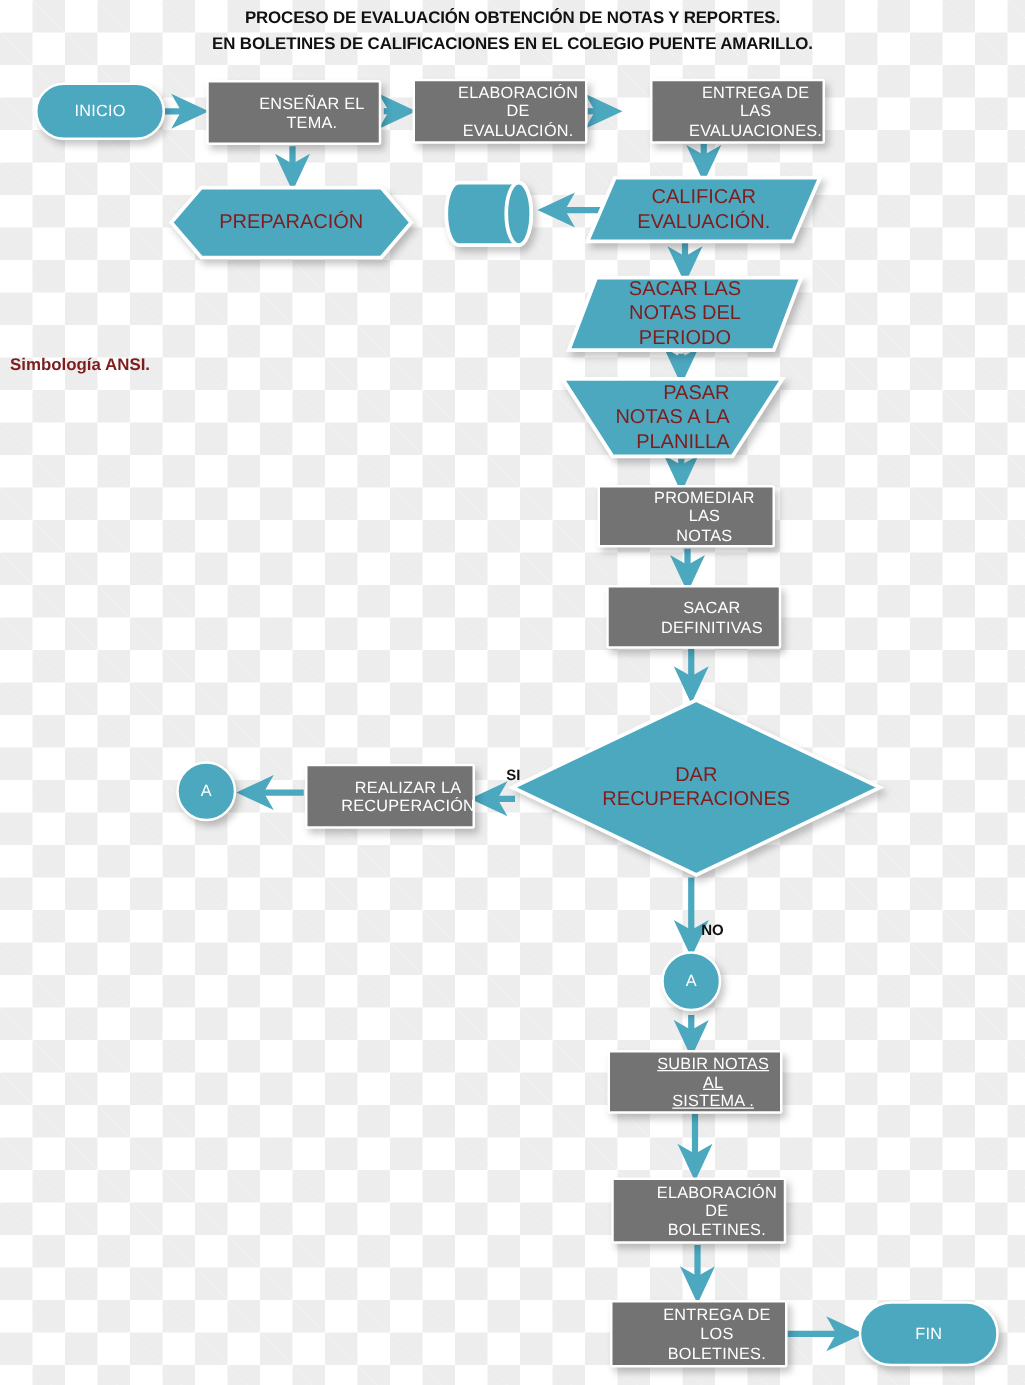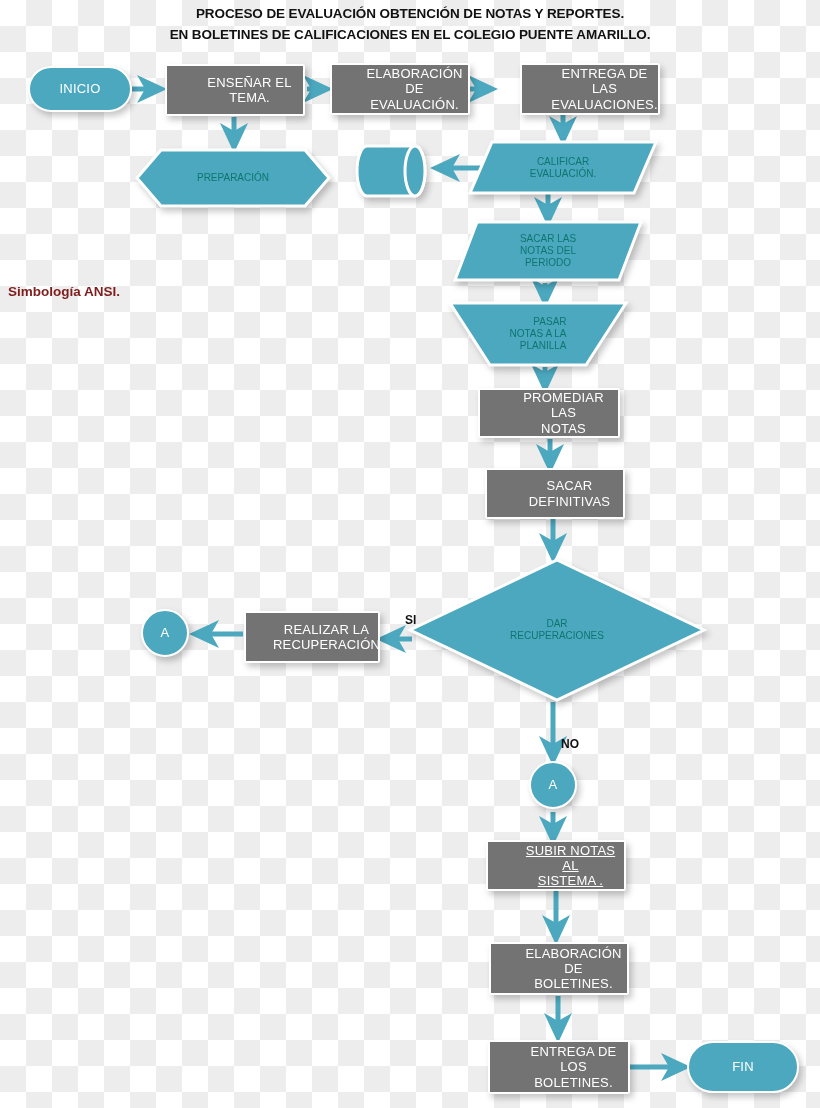--- a/index.html
+++ b/index.html
@@ -79,23 +79,23 @@
   }
   svg.lines{
     position:absolute;left:0;top:0;
     width:820px;height:1108px;
     z-index:2;
     overflow:visible;
   }
   svg.shape{position:absolute;overflow:visible;z-index:3;}
   .shapetext{
     position:absolute;
-    color:#0f766e;
+    color:#7f1d1d;
     display:flex;align-items:center;justify-content:center;
-    text-align:center;font-size:10px;line-height:1.2;
+    text-align:center;font-size:16px;line-height:1.2;
     white-space:pre-line;z-index:4;pointer-events:none;
   }
 </style>
 </head>
 <body>
 
 <div id="canvas"></div>
 
 <div class="title">
   <span>PROCESO DE EVALUACIÓN OBTENCIÓN DE NOTAS Y REPORTES.</span>

